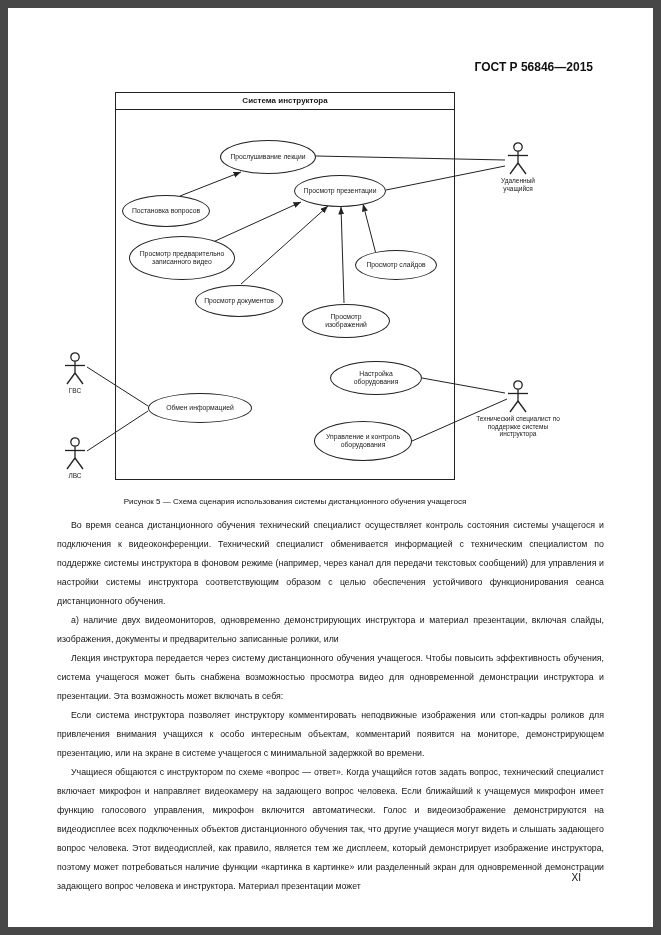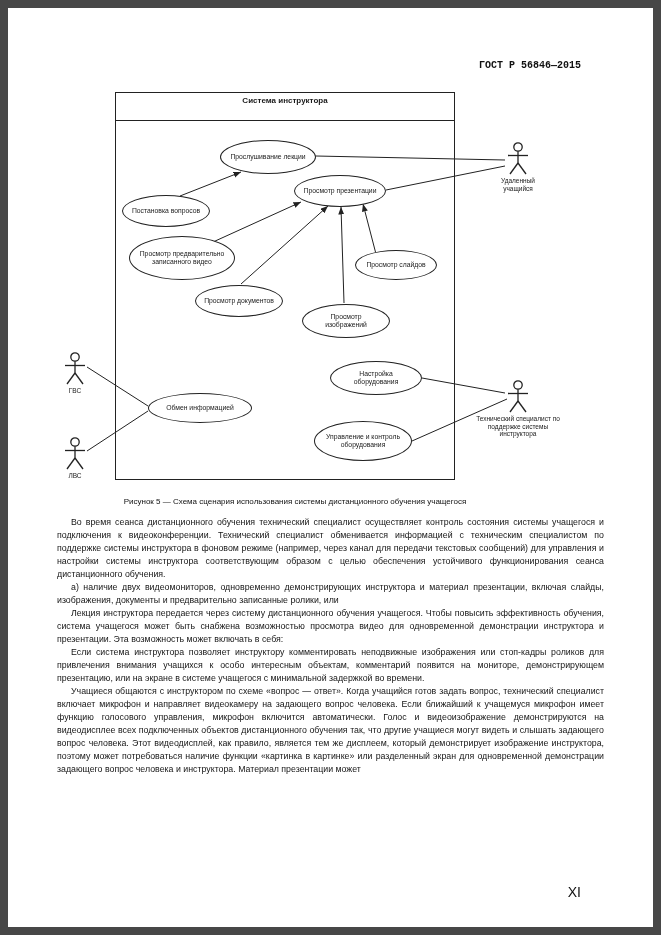--- a/index.html
+++ b/index.html
@@ -1,37 +1,37 @@
 <!DOCTYPE html>
 <html><head>
 <meta charset="utf-8">
 <style>
   html,body{margin:0;padding:0;background:#474747;}
   .frame{width:661px;height:935px;background:#474747;box-sizing:border-box;padding:8px;}
   .page{position:relative;width:645px;height:919px;background:#ffffff;overflow:hidden;
         font-family:"Liberation Sans",sans-serif;color:#1a1a1a;}
-  .doc-header{position:absolute;top:52px;right:72px;font-size:10px;font-weight:bold;color:#111;font-family:Liberation Mono, monospace;}
+  .doc-header{position:absolute;top:52px;right:60px;font-size:12px;font-weight:bold;color:#111;}
   
   .diagram{position:absolute;left:0;top:84px;width:645px;height:405px;}
   .sysbox{position:absolute;left:107px;top:0;width:340px;height:388px;border:1.4px solid #222;
           box-sizing:border-box;z-index:0;background:#fff;}
   .systitle{width:100%;box-sizing:border-box;text-align:center;font-size:8px;font-weight:bold;
-            padding:3px 0 15px 0;border-bottom:1px solid #222;}
+            padding:3px 0 4px 0;border-bottom:1px solid #222;}
   .connectors{position:absolute;left:0;top:0;z-index:1;}
   .uc{position:absolute;border:1px solid #222;border-radius:50%;background:#fff;display:flex;
       align-items:center;justify-content:center;text-align:center;font-size:6.8px;line-height:7.6px;
       padding:2px 7px;box-sizing:border-box;z-index:2;}
   .actor{position:absolute;display:flex;flex-direction:column;align-items:center;z-index:2;}
   .actor .alabel{font-size:6.5px;line-height:7.6px;text-align:center;margin-top:1px;}
   
   .caption{position:absolute;top:489px;left:0;width:574px;text-align:center;font-size:8px;color:#111;}
-  .bodytext{position:absolute;top:508px;left:49px;width:547px;font-size:8.8px;line-height:13px;
+  .bodytext{position:absolute;top:508px;left:49px;width:547px;font-size:8.8px;line-height:19px;
             text-align:justify;color:#151515;}
   .bodytext p{margin:0;text-indent:14px;}
-  .pagenum{position:absolute;top:864px;right:72px;font-size:14px;color:#111;margin-top:12px;}
+  .pagenum{position:absolute;top:864px;right:72px;font-size:10px;color:#111;}
 </style>
 </head>
 <body>
 
 <div class="frame">
   <div class="page">
 
     <div class="doc-header">ГОСТ Р 56846—2015</div>
 
     <div class="diagram">

